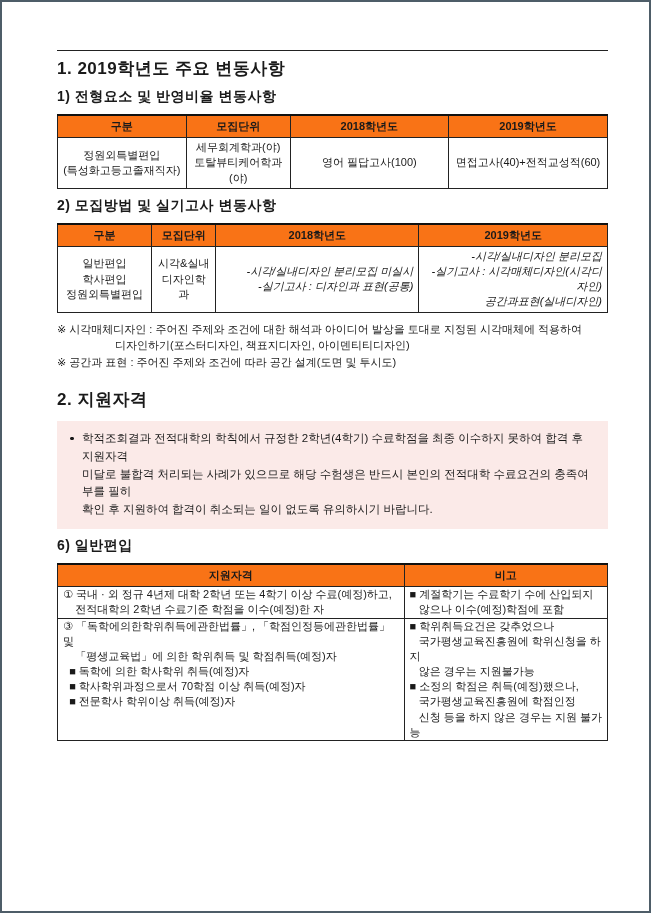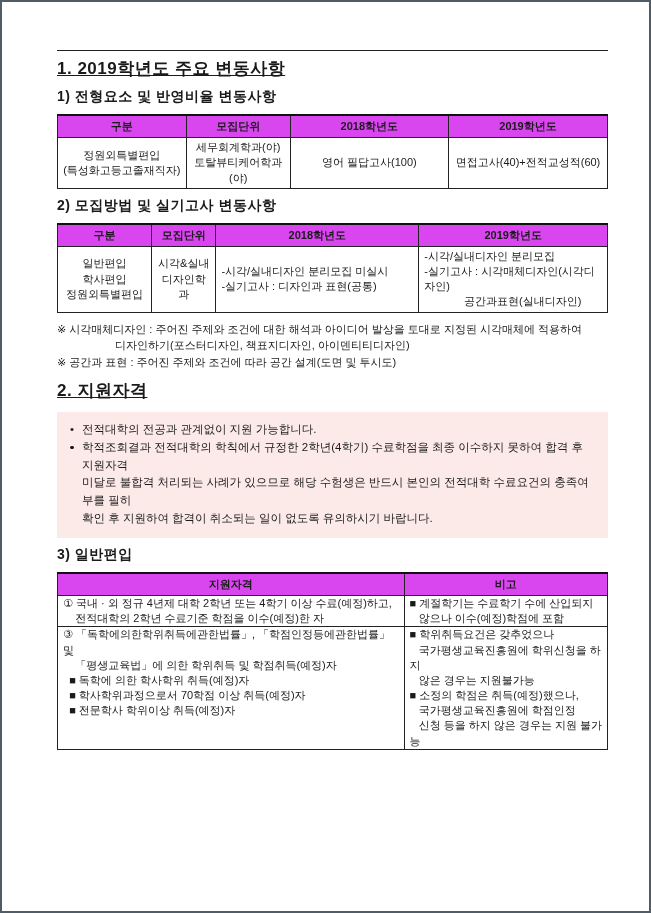--- a/index.html
+++ b/index.html
@@ -19,48 +19,47 @@
   .top-rule{
     border:none;
     border-top:1.5px solid #222;
     margin:0 0 6px 0;
   }
   h1{
     font-size:17px;
     font-weight:bold;
     margin:6px 0 0 0;
     letter-spacing:0.5px;
-    text-decoration:underline;
   }
   h2{
     font-size:14px;
     font-weight:bold;
     margin:8px 0 8px 0;
     letter-spacing:0.5px;
   }
   table{
     width:100%;
     border-collapse:collapse;
     border-top:2px solid #111;
     table-layout:fixed;
   }
   th,td{
     border:1px solid #222;
     font-size:11px;
     line-height:1.38;
     padding:2px 5px;
   }
   th{
-    background:#d946ef;
+    background:#f97316;
     font-weight:bold;
     text-align:center;
     padding:3px 2px;
   }
   td.center{text-align:center;vertical-align:middle;}
-  td.left{text-align:left;vertical-align:middle;}
+  td.left{text-align:right;vertical-align:middle;font-style:italic;}
   .pre{white-space:pre-wrap;}
   .notes{
     font-size:11px;
     line-height:1.5;
     margin:8px 0 0 0;
     white-space:pre-wrap;
   }
   .qualbox{
     background:#FBEAE8;
     margin-top:10px;
@@ -148,35 +147,35 @@
 -실기고사 : 시각매체디자인(시각디자인)
              공간과표현(실내디자인)</td>
     </tr>
   </tbody>
     </table>
 
   <div class="notes">※ 시각매체디자인 : 주어진 주제와 조건에 대한 해석과 아이디어 발상을 토대로 지정된 시각매체에 적용하여
                    디자인하기(포스터디자인, 책표지디자인, 아이덴티티디자인)
 ※ 공간과 표현 : 주어진 주제와 조건에 따라 공간 설계(도면 및 투시도)</div>
 
-  <h1 style="margin-top:9px">2. 지원자격</h1>
+  <h1 style="margin-top:18px">2. 지원자격</h1>
 
   <div class="qualbox">
     <ul>
-      <li><span class="bullet">•</span><span>전적대학의 전공과 관계없이 지원 가능합니다.</span></li>
+      <li><span class="bullet">•</span></li>
       <li><span class="bullet">•</span></li>
       <li><span class="bullet">•</span></li>
       <li><span class="bullet">•</span></li>
       <li><span class="bullet">•</span><span>학적조회결과 전적대학의 학칙에서 규정한 2학년(4학기) 수료학점을 최종 이수하지 못하여 합격 후 지원자격
 미달로 불합격 처리되는 사례가 있으므로 해당 수험생은 반드시 본인의 전적대학 수료요건의 충족여부를 필히
 확인 후 지원하여 합격이 취소되는 일이 없도록 유의하시기 바랍니다.</span></li>
     </ul>
   </div>
 
-  <h2>3) 일반편입</h2>
+  <h2>6) 일반편입</h2>
 
   <table class="t3">
     <colgroup>
         <col class="c0">
         <col class="c1">
       </colgroup>
     <tbody>
         <tr>
       <th>지원자격</th>
       <th>비고</th>

